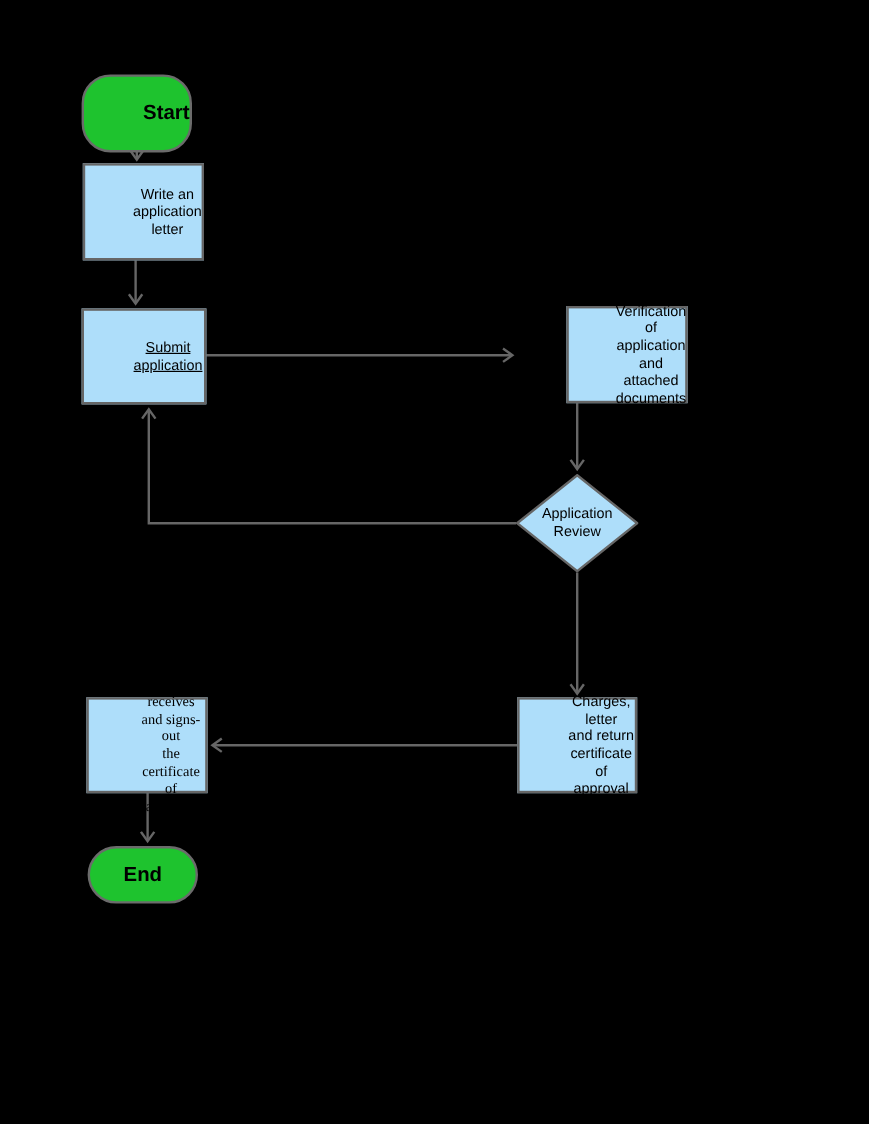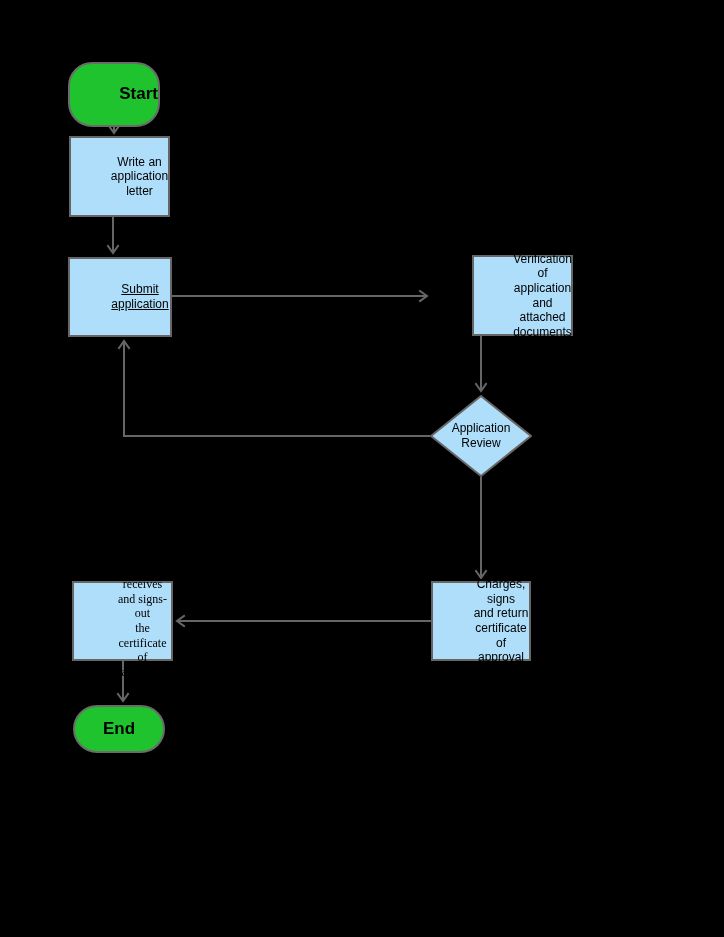--- a/index.html
+++ b/index.html
@@ -157,21 +157,21 @@
 
   <div class="node decision" style="left:430px; top:395px; width:102px; height:82px;">
     <svg class="diamond-svg" viewBox="0 0 102 82">
       <polygon class="diamond-shape" points="51,1 101,41 51,81 1,41"></polygon>
     </svg>
     <span class="node-label">Application
 Review</span>
   </div>
 
   <div class="node process" style="left:431px; top:581px; width:100px; height:80px;">
-    <span class="node-label">Charges, signs
+    <span class="node-label">Charges, letter
 and return
 certificate of
 approval</span>
   </div>
 
   <div class="node process" style="left:72px; top:581px; width:101px; height:80px;font-family:Liberation Serif, serif;">
     <span class="node-label">Pays, receives
 and signs-out
 the certificate of
 approval</span>

